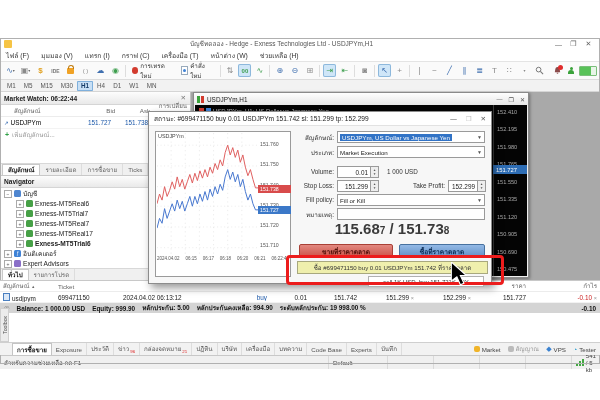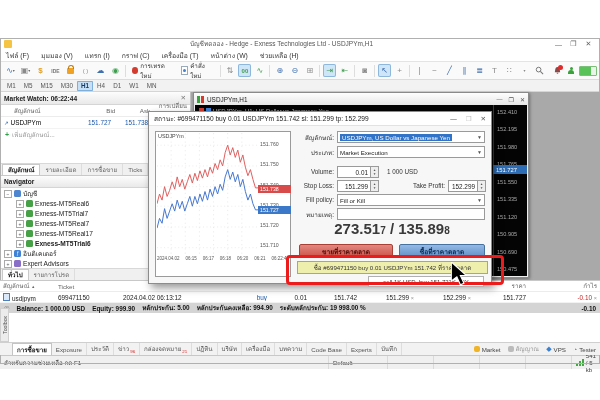--- a/index.html
+++ b/index.html
@@ -517,21 +517,21 @@
       </div>
     <span class="flab" style="left:101px;top:71px">Fill policy:</span>
     <div class="combo" style="left:188px;top:69px;width:148px">
       <span>Fill or Kill</span>
       <span class="arr">▼</span>
     </div>
     <span class="flab" style="left:101px;top:85px">หมายเหตุ:</span>
     <div class="inp" style="left:188px;top:83px;width:148px;justify-content:flex-start"></div>
 
     <div class="bigprice">
-      <span class="bp1">273.51</span><span class="bp2">7</span><span class="bp1"> / </span><span class="bp1">135.89</span><span class="bp2">8</span>
+      <span class="bp1">115.68</span><span class="bp2">7</span><span class="bp1"> / </span><span class="bp1">151.73</span><span class="bp2">8</span>
     </div>
 
     <div class="btn sellbtn">ขายที่ราคาตลาด</div>
     <div class="btn buybtn">ซื้อที่ราคาตลาด</div>
     <div class="banner">ซื้อ #699471150 buy 0.01 USDJPYm 151.742 ที่ราคาตลาด</div>
   </div>
 </div>
 
 <div class="tooltip">sell 1K USD, buy 151.727K JPY</div>
 <div class="redbox"></div>

